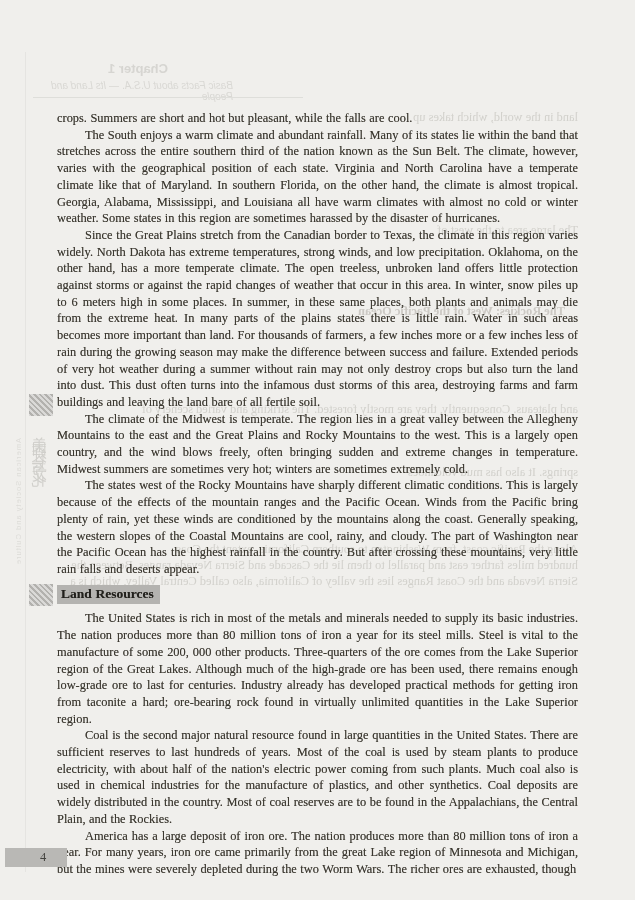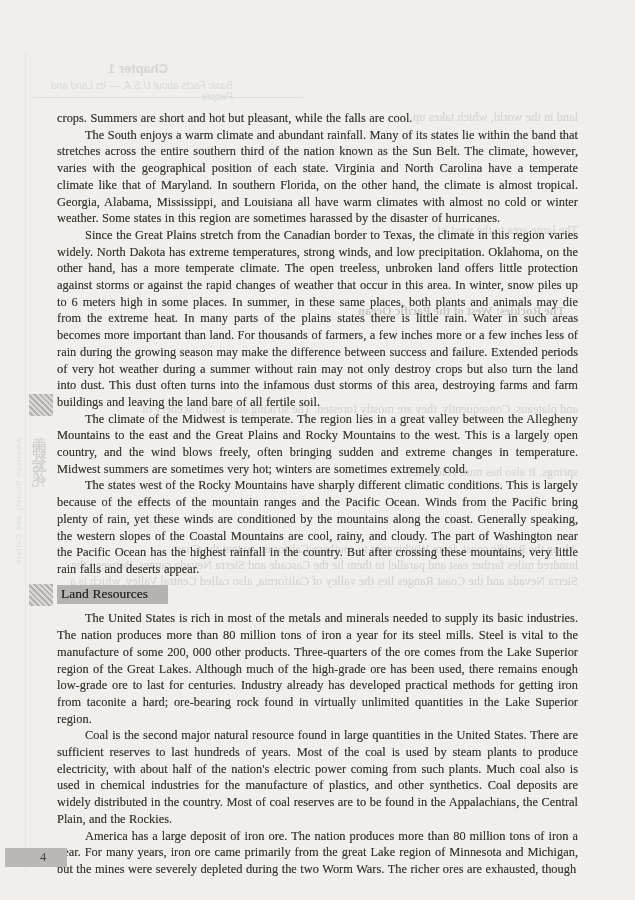--- a/index.html
+++ b/index.html
@@ -68,24 +68,24 @@
     font-size: 12.4px; line-height: 16.7px;
     text-align: justify;
     text-shadow: 0 0 0.4px rgba(58,55,47,0.55);
     word-spacing: 0.4px;
   }
   .para { margin: 0; }
   .para.indent { text-indent: 28px; }
   .section-heading {
     display: inline-block;
     margin: 7px 0 6px 0;
-    padding: 1px 20px 2px 4px;
+    padding: 1px 6px 2px 4px;
     background: #b4b3b0;
     color: #21201c;
-    font-weight: normal; font-size: 13.5px;
+    font-weight: bold; font-size: 13.5px;
     text-indent: 0;
   }
   .page-num-bar {
     position: absolute; left: 5px; top: 848px; width: 62px; height: 19px;
     background: #b9b8b5;
     color: #44433f;
     font-size: 12.5px; line-height: 19px;
     text-align: center; padding-left: 14px; box-sizing: border-box;
   }
 </style>

